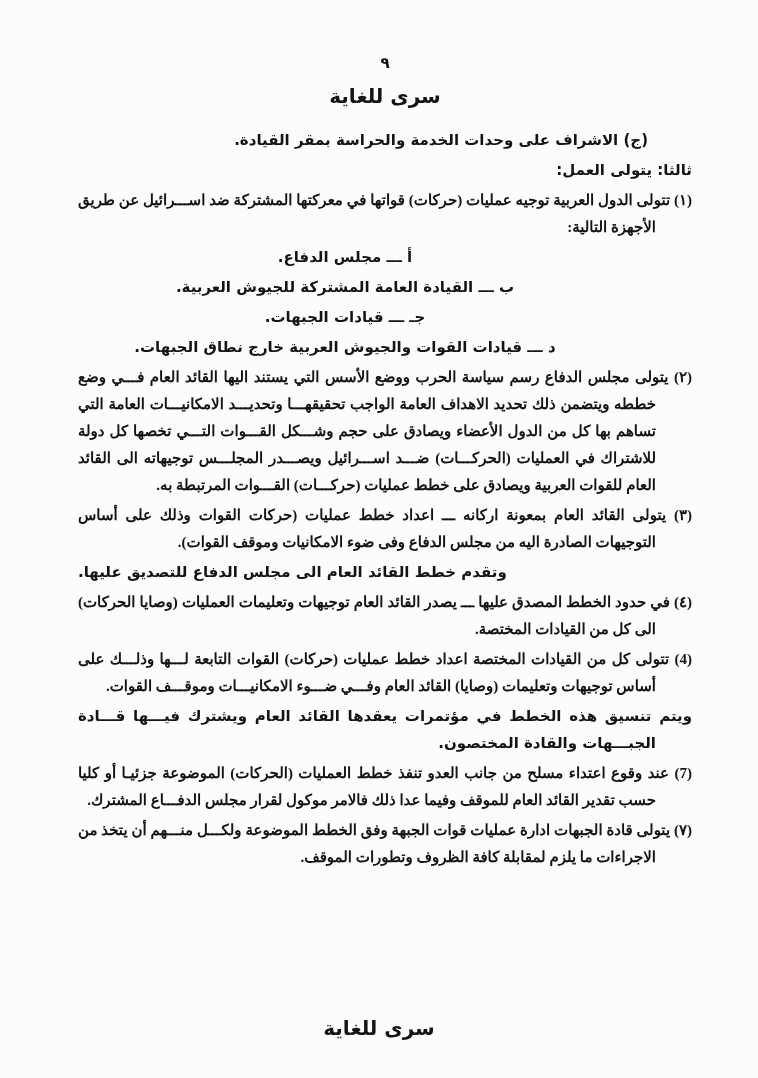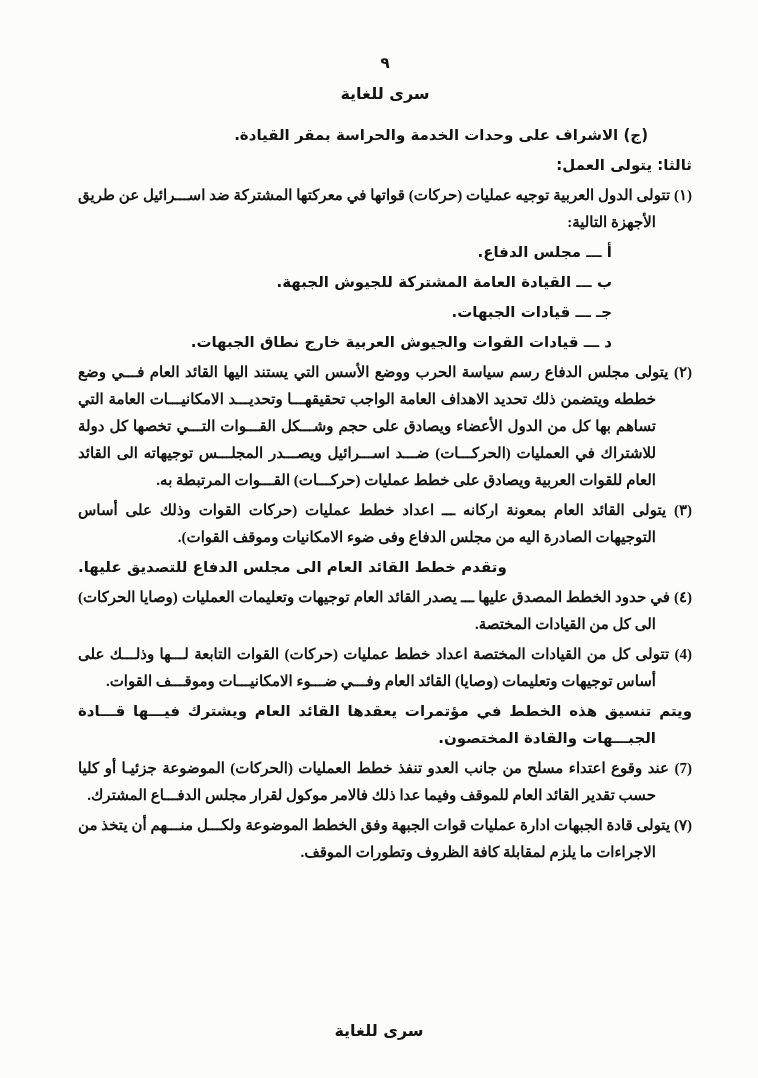--- a/index.html
+++ b/index.html
@@ -22,21 +22,21 @@
   }
   .page-number {
     text-align: center;
     font-weight: bold;
     font-size: 15px;
     margin-bottom: 12px;
   }
   .classification {
     text-align: center;
     font-weight: bold;
-    font-size: 16px;
+    font-size: 20px;
     margin-bottom: 12px;
   }
   .doc-body {
     font-size: 15px;
     font-weight: bold;
     line-height: 27px;
     text-align: justify;
     text-justify: inter-word;
   }
   .doc-body p { margin-bottom: 3px; }
@@ -47,21 +47,21 @@
   p.heading {
     text-align: right;
   }
   p.item {
     padding-right: 36px;
     text-indent: -36px;
     font-family: Liberation Serif, serif;
   }
   p.sub {
     padding-right: 80px;
-    text-align: right;
+    text-align: center;
   }
   p.note {
     padding-right: 78px;
     text-align: left;
   }
   p.note-hang {
     padding-right: 36px;
     text-indent: -36px;
   }
   .classification.footer {
@@ -84,21 +84,21 @@
   <div class="doc-body">
 
     <p class="indent-c">(ج) الاشراف على وحدات الخدمة والحراسة بمقر القيادة.</p>
 
     <p class="heading">ثالثا: يتولى العمل:</p>
 
     <p class="item">(١) تتولى الدول العربية توجيه عمليات (حركات) قواتها في معركتها المشتركة ضد اســـرائيل عن طريق الأجهزة التالية:</p>
 
     <p class="sub">أ ـــ مجلس الدفاع.</p>
 
-    <p class="sub">ب ـــ القيادة العامة المشتركة للجيوش الجبهة.</p>
+    <p class="sub">ب ـــ القيادة العامة المشتركة للجيوش العربية.</p>
 
     <p class="sub">جـ ـــ قيادات الجبهات.</p>
 
     <p class="sub">د ـــ قيادات القوات والجيوش العربية خارج نطاق الجبهات.</p>
 
     <p class="item">(٢) يتولى مجلس الدفاع رسم سياسة الحرب ووضع الأسس التي يستند اليها القائد العام فـــي وضع خططه ويتضمن ذلك تحديد الاهداف العامة الواجب تحقيقهـــا وتحديـــد الامكانيـــات العامة التي تساهم بها كل من الدول الأعضاء ويصادق على حجم وشـــكل القـــوات التـــي تخصها كل دولة للاشتراك في العمليات (الحركـــات) ضـــد اســـرائيل ويصـــدر المجلـــس توجيهاته الى القائد العام للقوات العربية ويصادق على خطط عمليات (حركـــات) القـــوات المرتبطة به.</p>
 
     <p class="item">(٣) يتولى القائد العام بمعونة اركانه ـــ اعداد خطط عمليات (حركات القوات وذلك على أساس التوجيهات الصادرة اليه من مجلس الدفاع وفى ضوء الامكانيات وموقف القوات).</p>
 
     <p class="note">وتقدم خطط القائد العام الى مجلس الدفاع للتصديق عليها.</p>

